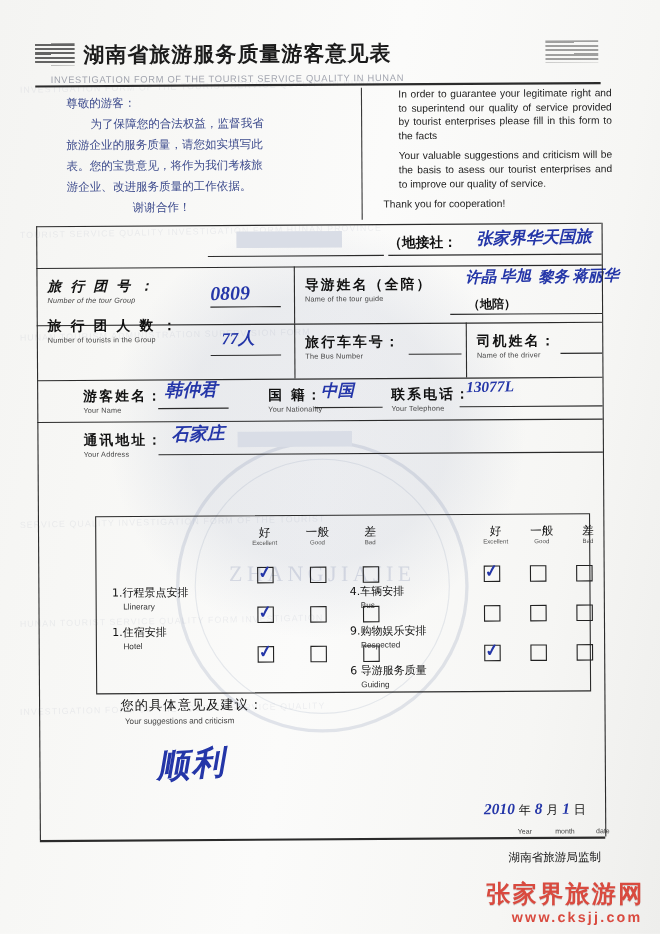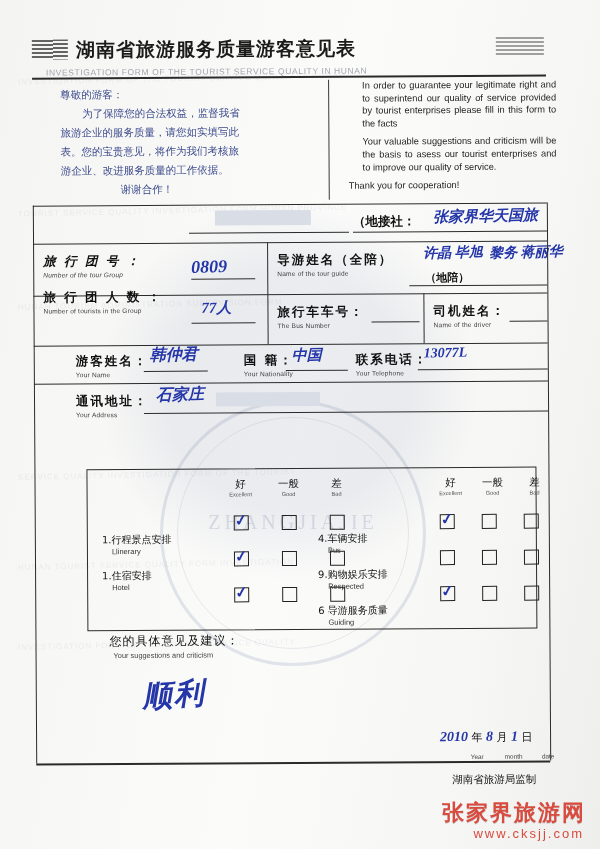--- a/index.html
+++ b/index.html
@@ -133,32 +133,32 @@
   .sugg-cn{
     position:absolute;left:88px;top:614px;
     font-family:"DejaVu Sans", sans-serif;font-size:12px;color:#111;letter-spacing:1px;
   }
   .sugg-en{position:absolute;left:92px;top:632px;font-size:7.4px;color:#444;}
 
   .date-line{position:absolute;left:418px;top:712px;font-family:"DejaVu Sans",sans-serif;font-size:11px;color:#111;}
   .date-val{color:#2436a8;font-family:"Liberation Serif",serif;font-style:italic;font-weight:bold;font-size:14px;}
 
   .footer-note{
-    position:absolute;left:430px;top:756px;
+    position:absolute;left:440px;top:756px;
     font-family:"DejaVu Sans", sans-serif;font-size:10.5px;color:#111;text-align:center;
   }
   
   .site-cn{
     position:absolute;right:14px;top:798px;
     font-family:"DejaVu Sans", sans-serif;font-size:22px;font-weight:bold;
     color:#d94a3f;letter-spacing:2px;text-shadow:0 1px 0 rgba(0,0,0,.15);
   }
   .site-url{
     position:absolute;right:16px;top:826px;
-    font-family:"Liberation Sans", sans-serif;font-size:13px;font-weight:normal;
+    font-family:"Liberation Sans", sans-serif;font-size:13px;font-weight:bold;
     color:#d94a3f;letter-spacing:2px;
   }
   .scribble{
     position:absolute;color:#2436a8;font-family:"Liberation Serif",serif;
     font-style:italic;font-weight:bold;
   }
 </style>
 </head>
 <body>
 

